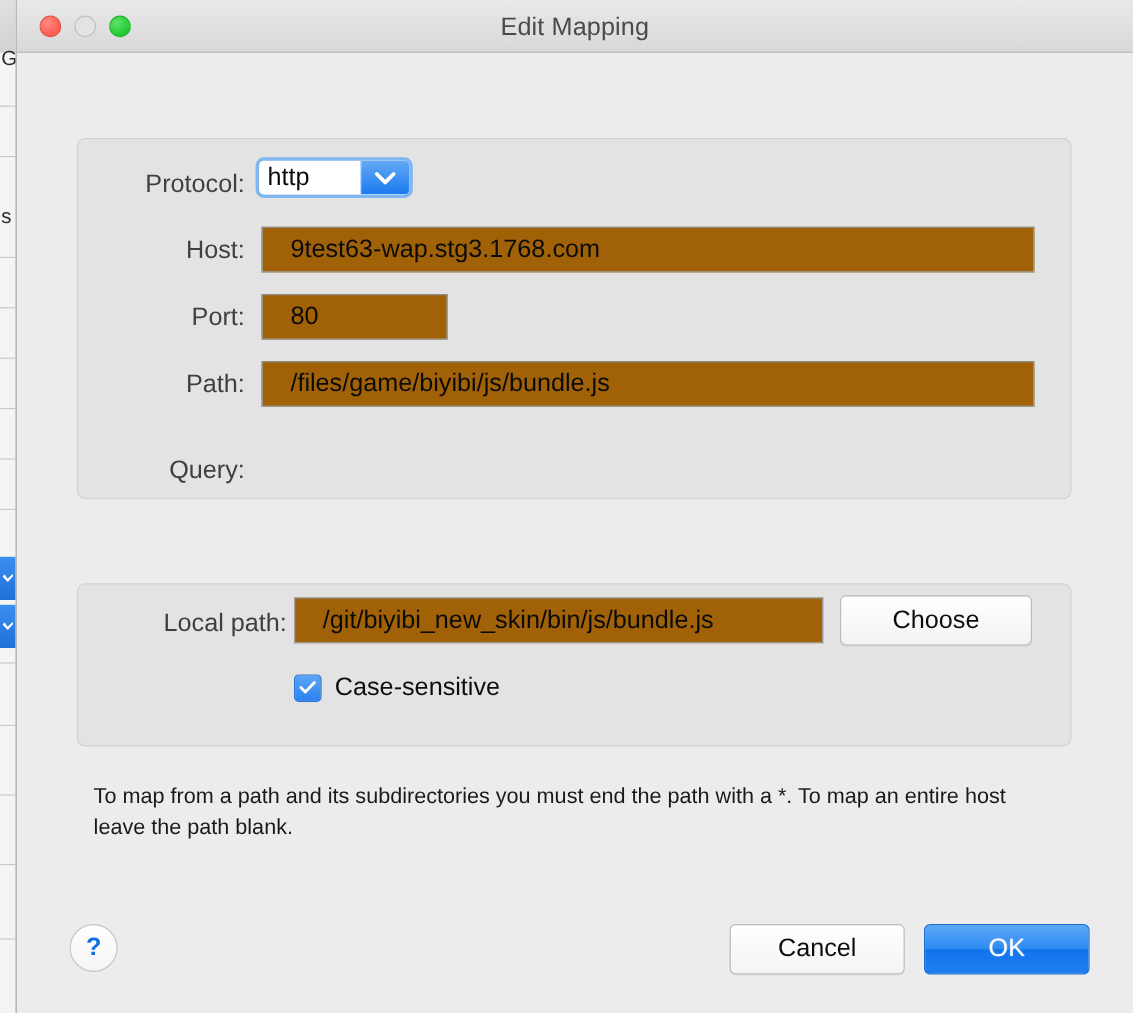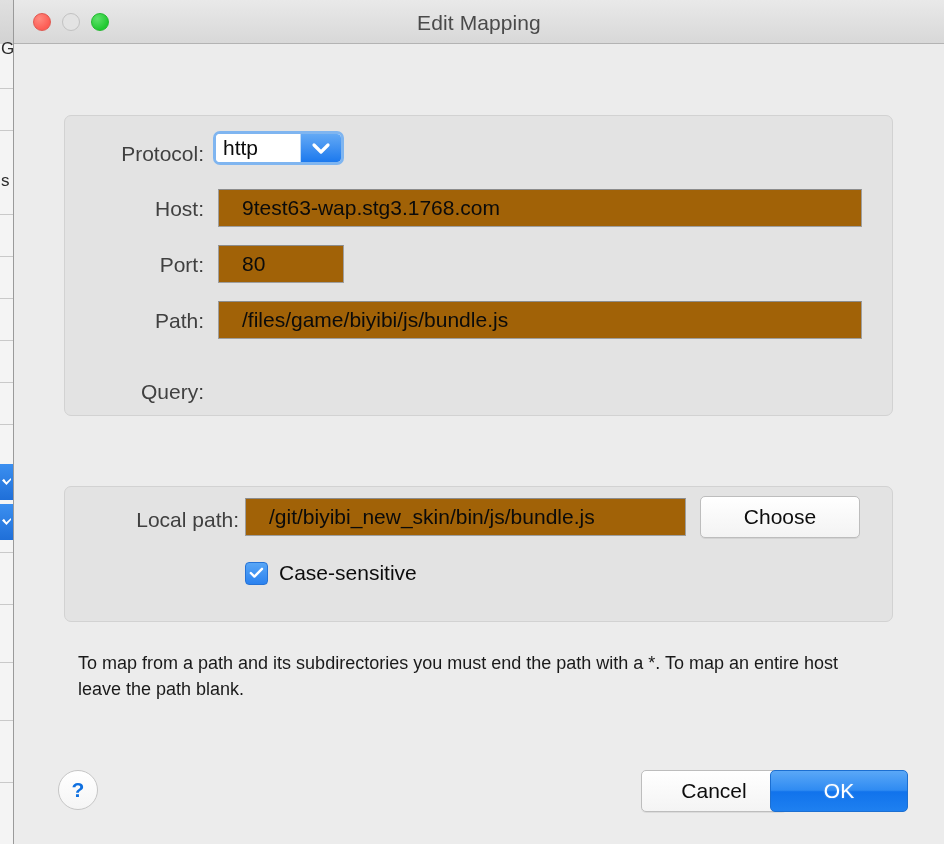--- a/index.html
+++ b/index.html
@@ -179,21 +179,21 @@
   }
   #protocol-arrow-btn svg { display: block; }
 
   #label-protocol { left: 60px; top: 98px; width: 130px; }
   #label-host     { left: 60px; top: 153px; width: 130px; }
   #label-port     { left: 60px; top: 209px; width: 130px; }
   #label-path     { left: 60px; top: 265px; width: 130px; }
   #label-query    { left: 60px; top: 336px; width: 130px; }
 
   #field-host  { left: 204px; top: 145px; width: 644px; height: 38px; }
-  #field-port  { left: 204px; top: 201px; width: 126px; height: 38px; }
+  #field-port  { left: 204px; top: 201px; width: 155px; height: 38px; }
   #field-path  { left: 204px; top: 257px; width: 644px; height: 38px; }
   #field-query { left: 204px; top: 313px; width: 644px; height: 38px; }
 
   
   #label-map-to   { left: 68px; top: 418px; }
   #group-map-to   { left: 50px; top: 442px; width: 829px; height: 136px; }
   #label-local-path { left: 60px; top: 464px; width: 165px; }
   #field-local-path { left: 231px; top: 454px; width: 441px; height: 38px; }
 
   #choose-button {
@@ -270,21 +270,20 @@
     background: linear-gradient(#ffffff, #f4f4f4);
     border: 1px solid #bdbdbd;
     border-radius: 5px;
     box-sizing: border-box;
     display: flex;
     align-items: center;
     justify-content: center;
     font-size: 21px;
     color: #0d0d0d;
     box-shadow: 0 1px 0 rgba(0,0,0,.07);
-    margin-left: 33px;
   }
   #ok-button {
     position: absolute;
     left: 756px; top: 726px;
     width: 138px; height: 42px;
     background: linear-gradient(#5aa8f7 0%, #2f8bf2 48%, #1173ec 52%, #1e80f0 100%);
     border: 1px solid #1c6fd1;
     border-radius: 5px;
     box-sizing: border-box;
     display: flex;

